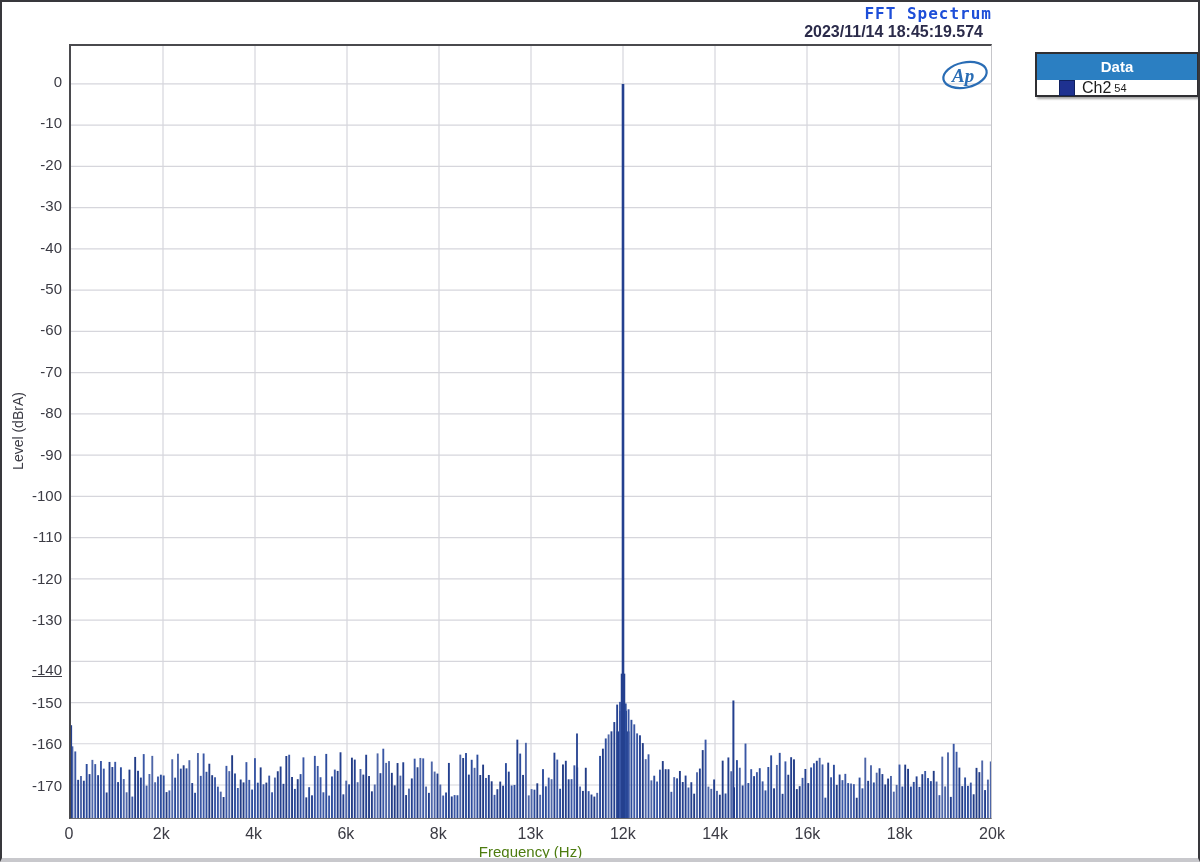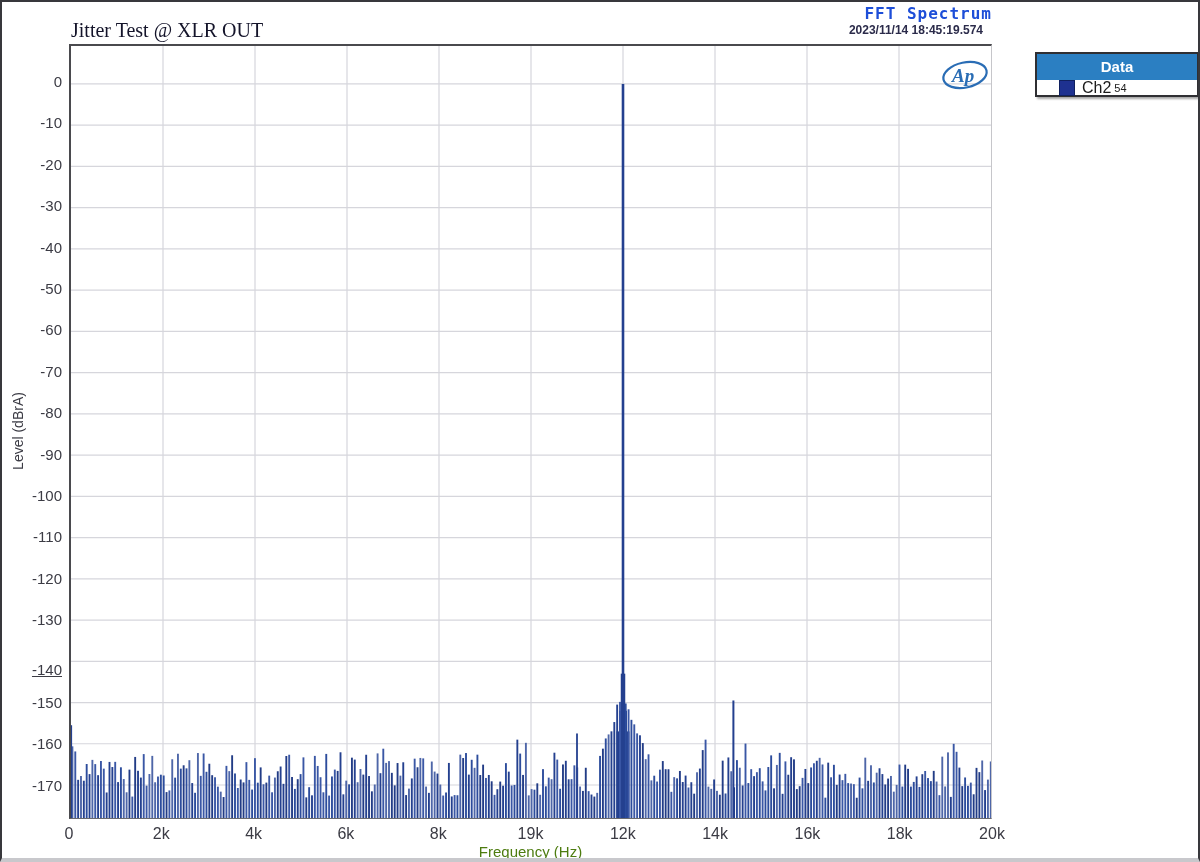--- a/index.html
+++ b/index.html
@@ -14,21 +14,21 @@
     position:absolute;top:2px;left:67px;width:923px;text-align:right;
     font-family:"DejaVu Sans Mono", monospace;font-weight:bold;font-size:16px;
     letter-spacing:1px;color:#1d4ed8;
   }
   .test-label{
     position:absolute;top:17px;left:69px;
     font-family:"Liberation Serif","DejaVu Serif",serif;font-size:20px;color:#14142a;
   }
   .timestamp{
     position:absolute;top:21px;right:215px;
-    font-size:12px;font-weight:600;color:#2b2b4a;
+    font-size:16px;font-weight:600;color:#2b2b4a;
   }
   #plot{
     position:absolute;left:67px;top:42px;width:923px;height:775px;background:#fff;
     border-top:2px solid #4a4a4e;border-left:2px solid #4a4a4e;
     border-right:1px solid #c6c6ca;border-bottom:1px solid #6a6a6e;
   }
   #plot svg{display:block;width:100%;height:100%;}
   .ytick{
     position:absolute;left:0;width:60px;text-align:right;
     font-size:15px;color:#3b3b44;line-height:18px;
@@ -65,21 +65,20 @@
   .legend-swatch{width:16px;height:16px;margin-right:7px;border:1px solid #10205e;}
   .legend-label{font-size:16px;color:#1b1b1b;}
   .legend-sub{font-size:11px;color:#1b1b1b;vertical-align:-3px;margin-left:3px;}
 </style>
 </head>
 <body>
 
 <div id="fig">
 
   <div class="chart-title">FFT Spectrum</div>
-  <div class="test-label">Jitter Test @ XLR OUT</div>
   <div class="timestamp">2023/11/14 18:45:19.574</div>
 
   <div class="yaxis-title">
     <span>Level (dBrA)</span>
   </div>
 
   <div id="plot">
     <svg id="spectrum-svg" viewBox="0 0 920 772" preserveAspectRatio="none">
         <line x1="0" y1="37.940170940170944" x2="920" y2="37.940170940170944" stroke="#d6d6dc" stroke-width="1.2"></line>
         <line x1="0" y1="79.17948717948718" x2="920" y2="79.17948717948718" stroke="#d6d6dc" stroke-width="1.2"></line>
@@ -460,21 +459,21 @@
       <div class="ytick" style="top: 692.081px;">-150</div>
       <div class="ytick" style="top: 733.481px;">-160</div>
       <div class="ytick" style="top: 774.88px;">-170</div>
     </div>
   <div id="xticks">
       <div class="xtick" style="left: 39px;">0</div>
       <div class="xtick" style="left: 131.3px;">2k</div>
       <div class="xtick" style="left: 223.6px;">4k</div>
       <div class="xtick" style="left: 315.9px;">6k</div>
       <div class="xtick" style="left: 408.2px;">8k</div>
-      <div class="xtick" style="left: 500.5px;">19k</div>
+      <div class="xtick" style="left: 500.5px;">13k</div>
       <div class="xtick" style="left: 592.8px;">12k</div>
       <div class="xtick" style="left: 685.1px;">14k</div>
       <div class="xtick" style="left: 777.4px;">16k</div>
       <div class="xtick" style="left: 869.7px;">18k</div>
       <div class="xtick" style="left: 962px;">20k</div>
     </div>
 
   <div class="xaxis-title">Frequency (Hz)</div>
 
   <div class="ap-logo">

